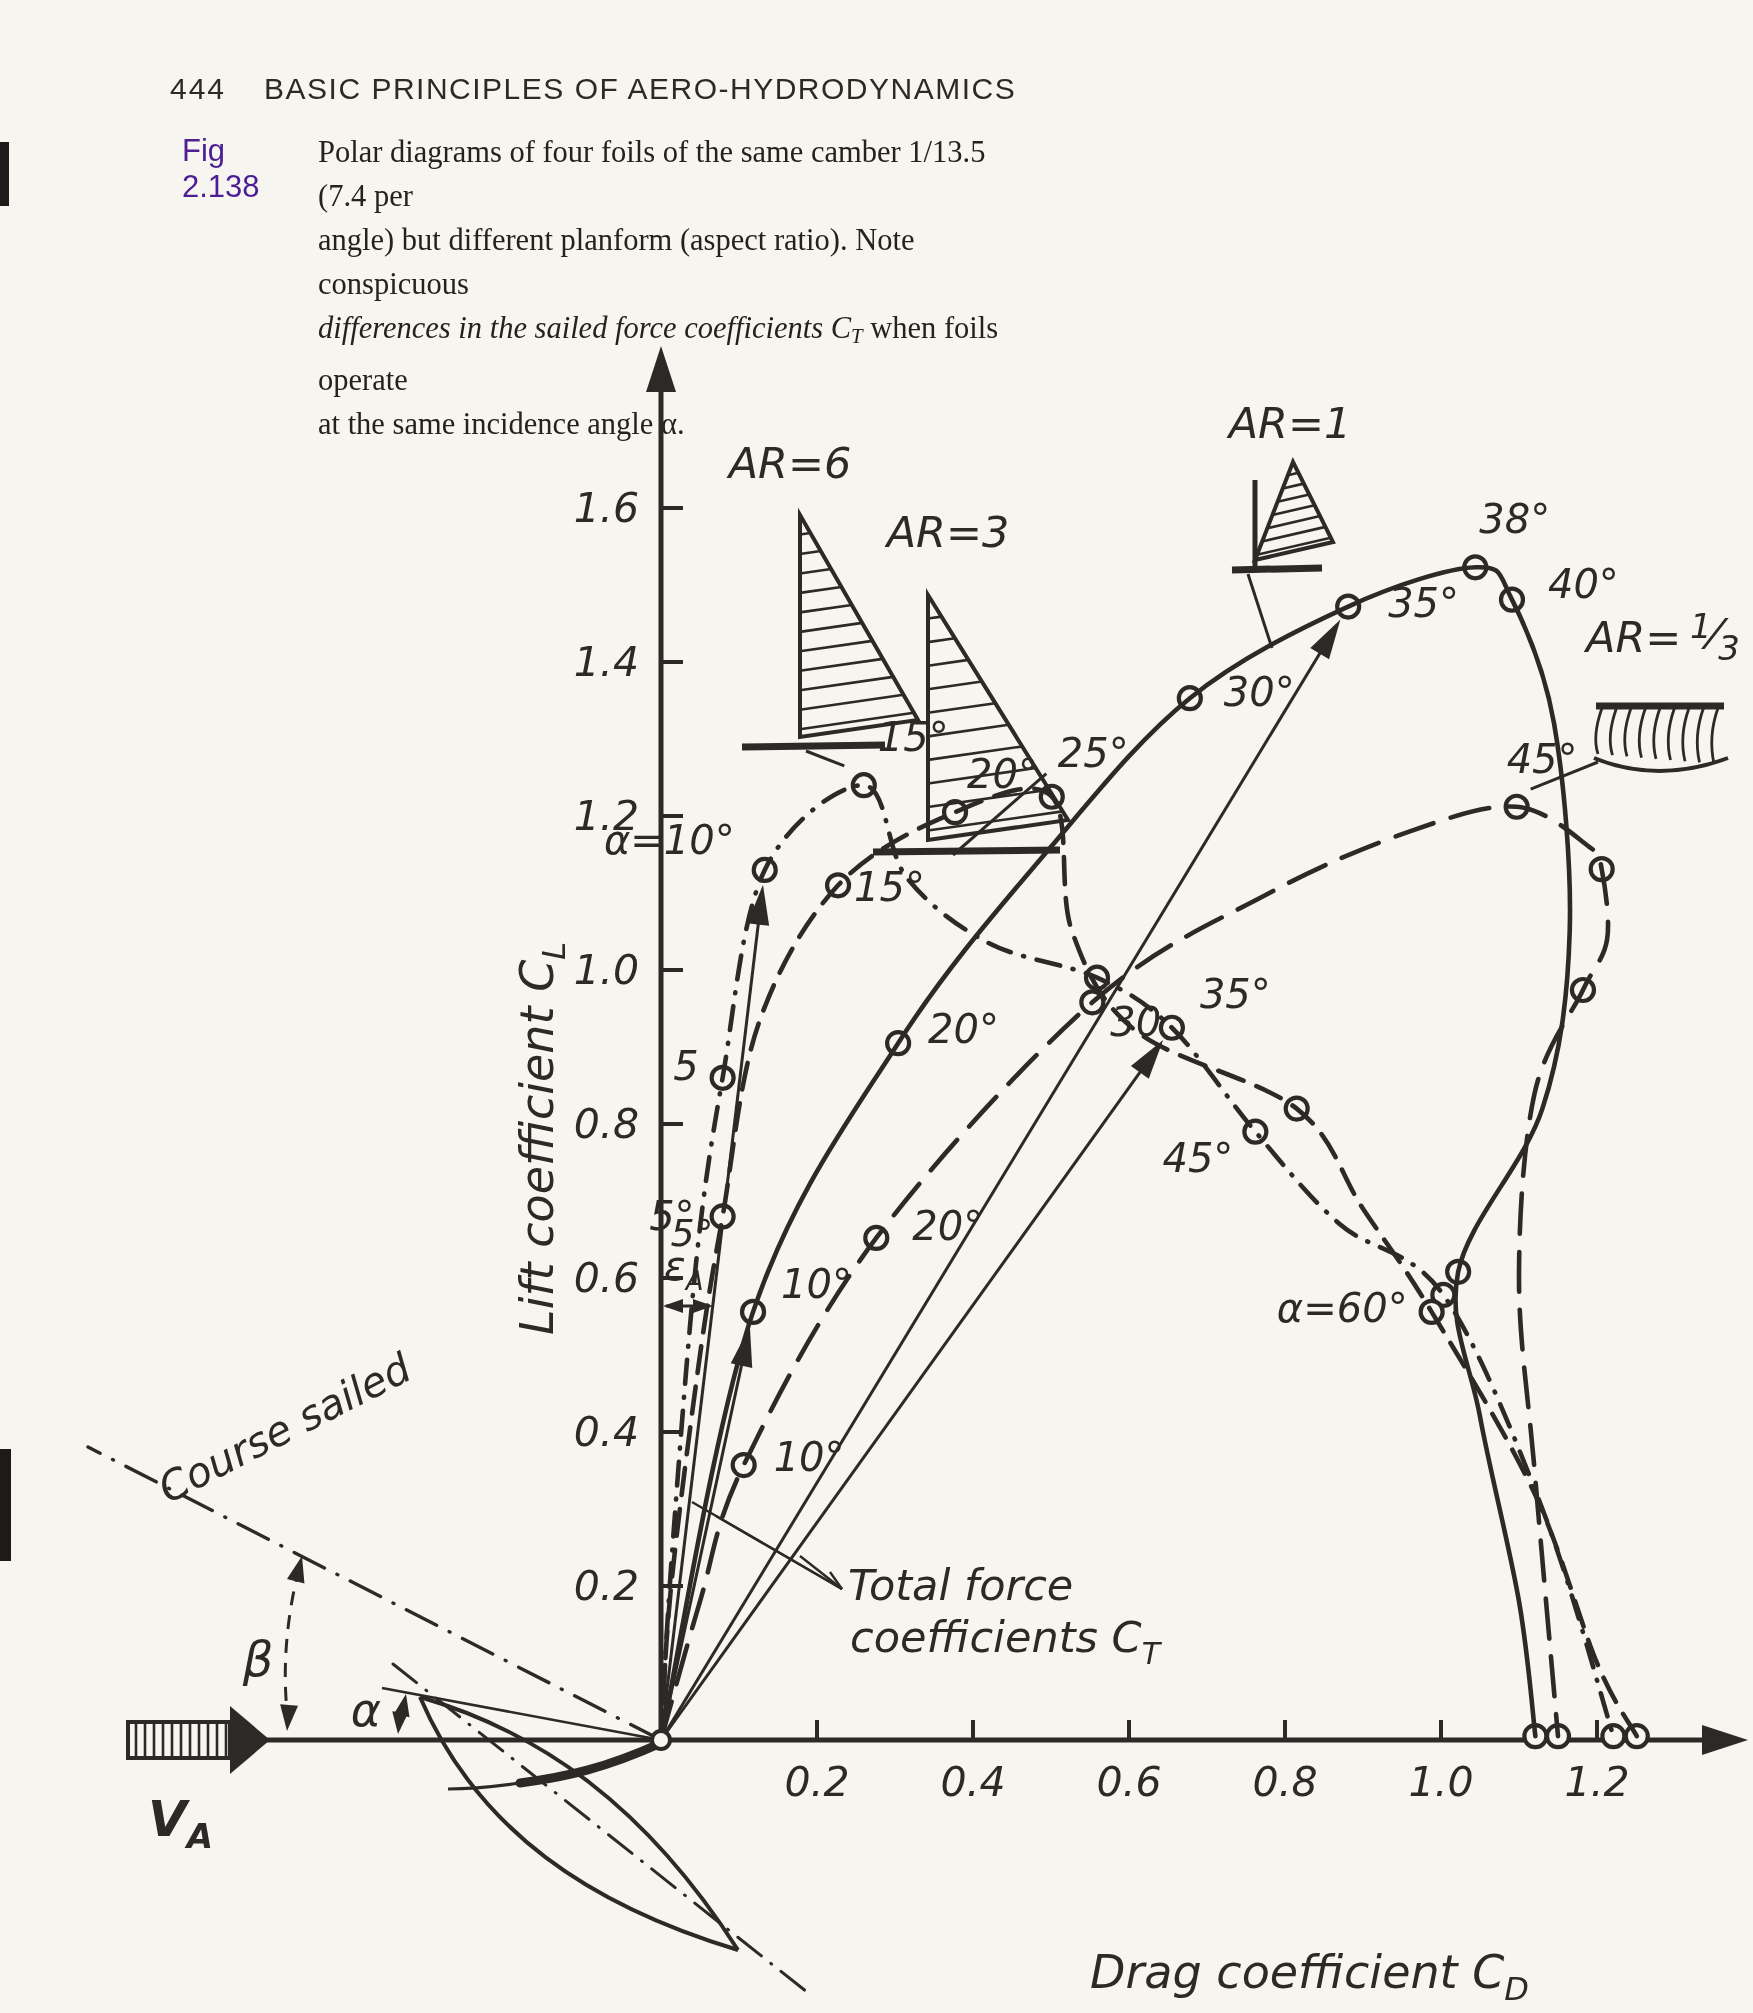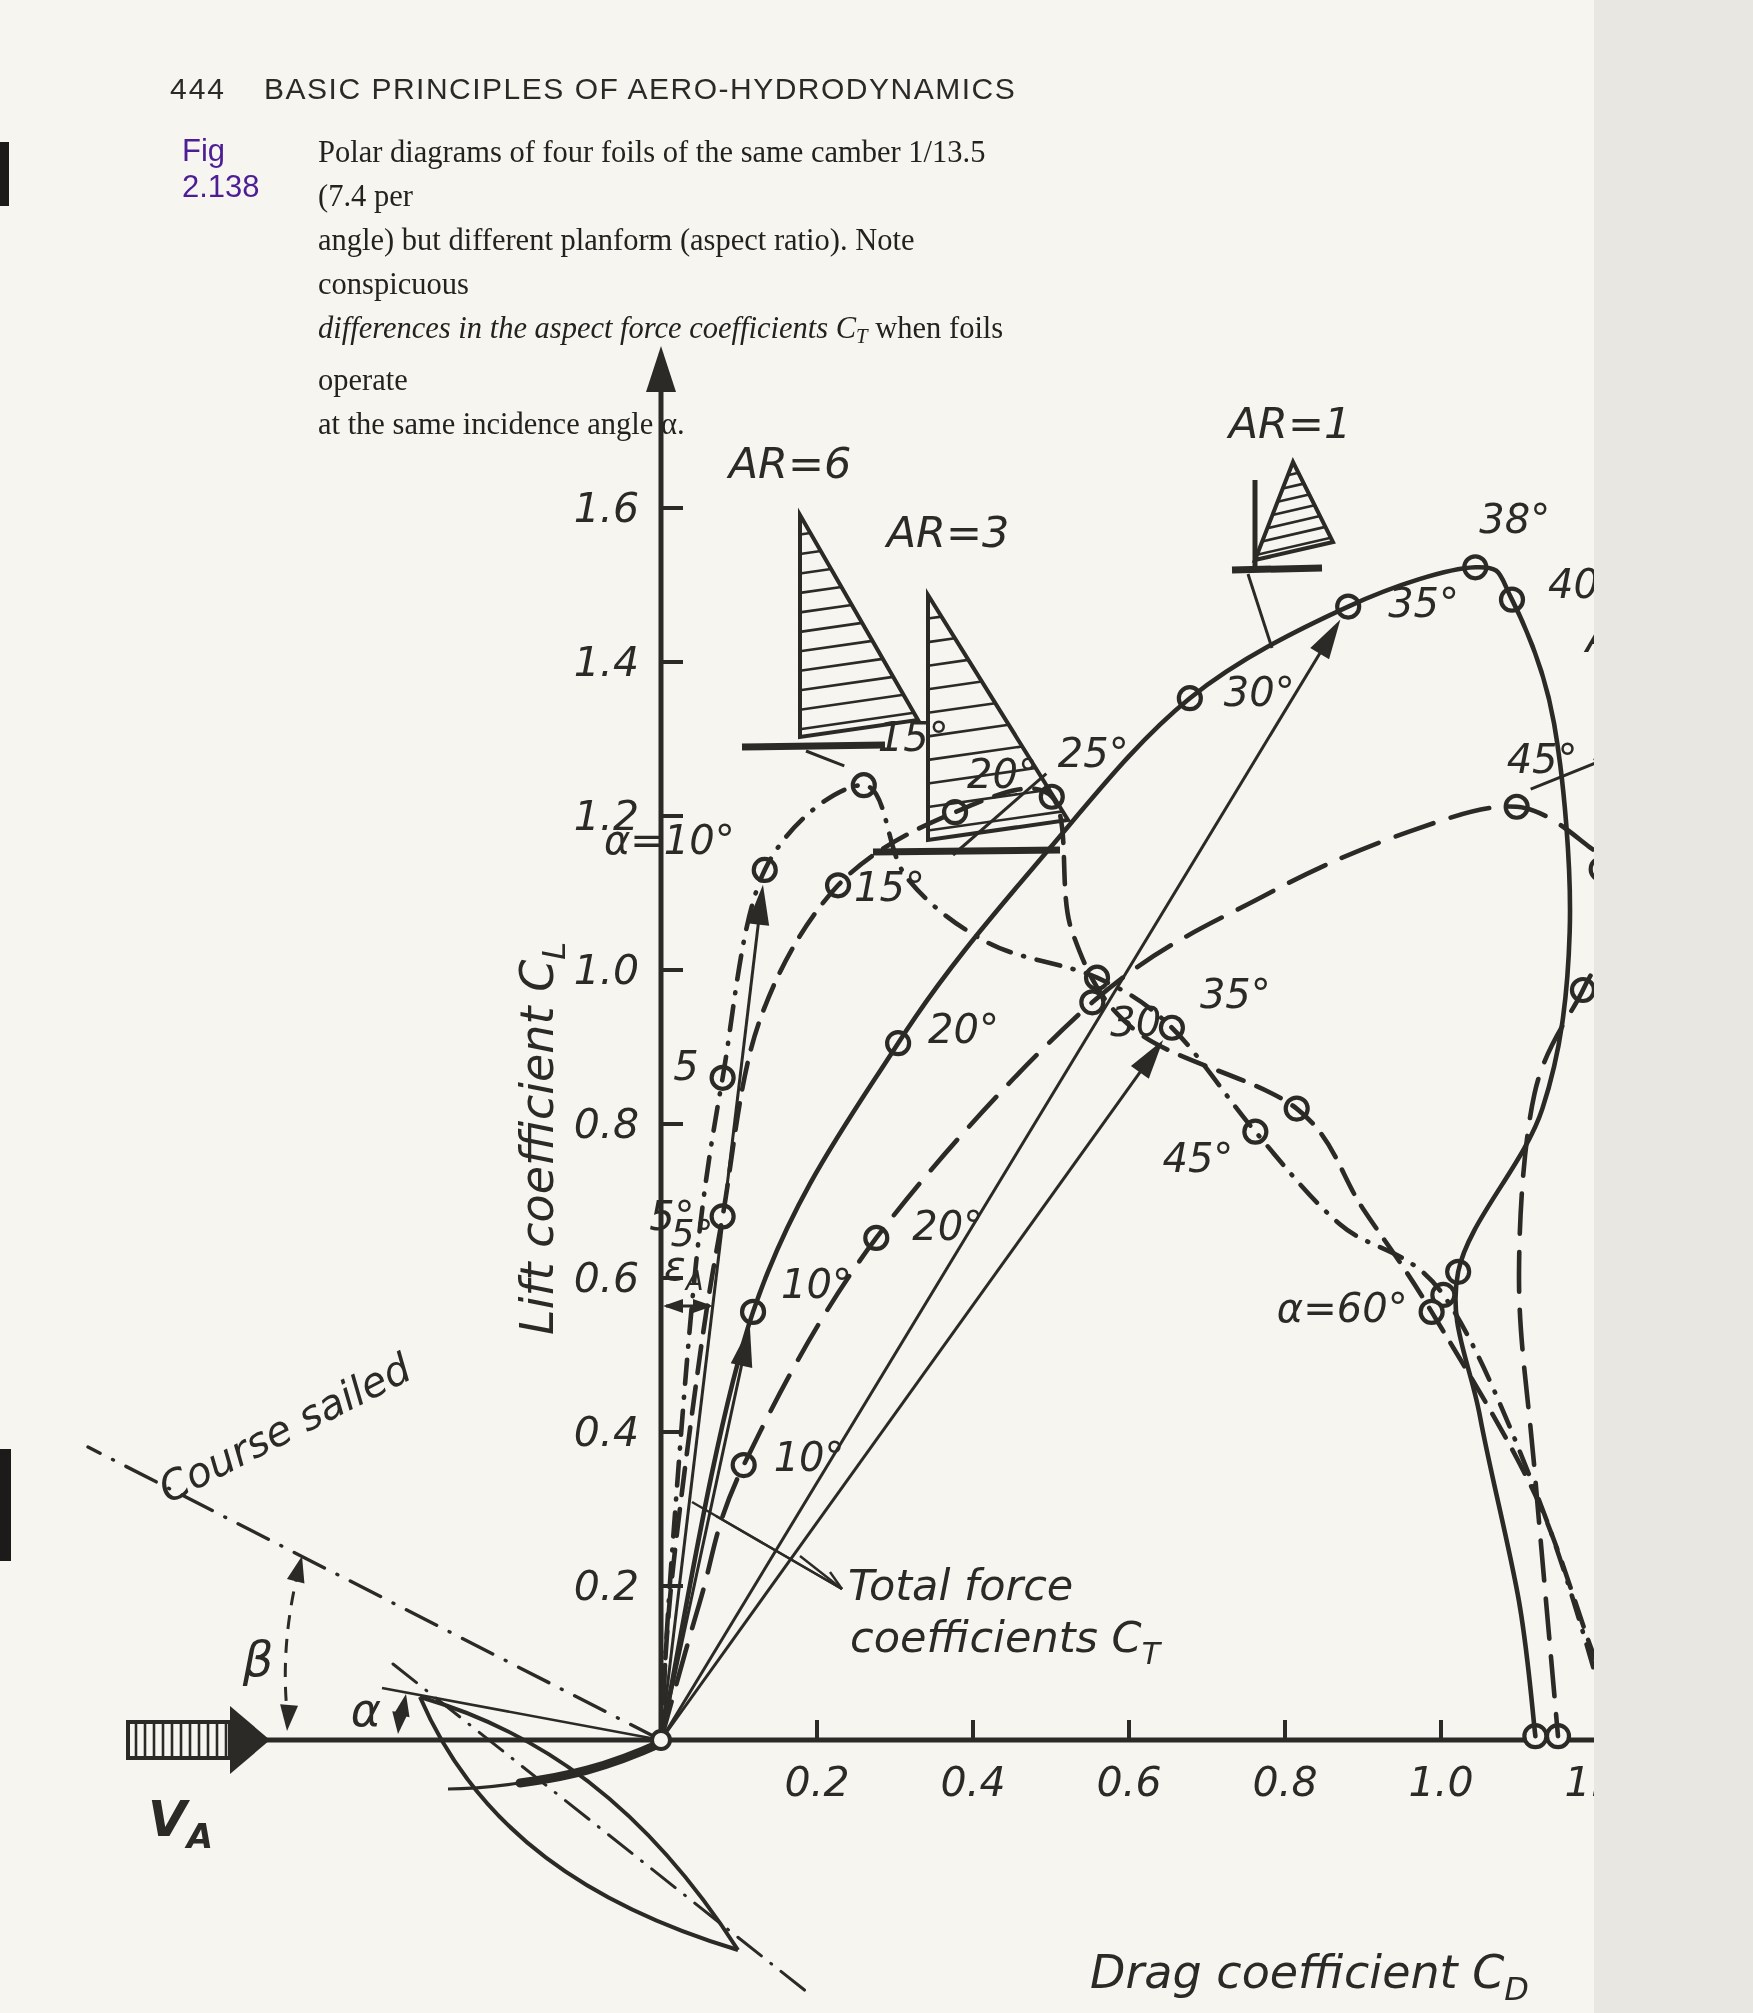--- a/index.html
+++ b/index.html
@@ -1,17 +1,17 @@
 <!DOCTYPE html>
 <html><head>
 <meta charset="utf-8">
 <style>
   html,body{margin:0;padding:0;}
   body{width:1753px;height:2013px;background:#e9e7e2;font-family:"Liberation Sans",sans-serif;}
-  .page{position:relative;width:1594px;height:2013px;background:#f7f5ef;overflow:hidden;}
+  .page{position:relative;width:1753px;height:2013px;background:#f7f5ef;overflow:hidden;}
   .edge-mark{position:absolute;background:#1c1b19;}
   .header{position:absolute;left:170px;top:72px;font-size:30px;letter-spacing:1.5px;color:#2c2a27;font-weight:500;}
   .header .pagenum{margin-right:38px;letter-spacing:2px;}
   .caption{position:absolute;left:170px;top:130px;color:#23221f;font-family:"Liberation Serif",serif;}
   .caption .figlabel{position:absolute;left:12px;top:3px;font-family:"Liberation Sans",sans-serif;font-size:31px;color:#4c1d95;}
   .caption .captext{position:absolute;left:148px;top:0;width:700px;font-size:30.5px;line-height:44px;}
   .sub{font-size:0.68em;vertical-align:-0.25em;font-style:italic;}
   svg{position:absolute;left:0;top:0;}
 </style>
 </head>
@@ -23,21 +23,21 @@
 
   <div class="header">
     <span class="pagenum">444</span><span>BASIC PRINCIPLES OF AERO-HYDRODYNAMICS</span>
   </div>
 
   <div class="caption">
     <div class="figlabel">Fig 2.138</div>
     <div class="captext">
       <span>Polar diagrams of four foils of the same camber 1/13.5 (7.4 per</span><br>
       <span>angle) but different planform (aspect ratio). Note conspicuous</span><br>
-      <span style="font-style:italic;">differences in the aspect force coefficients C</span><span class="sub">T</span><span> when foils operate</span><br>
+      <span style="font-style:italic;">differences in the sailed force coefficients C</span><span class="sub">T</span><span> when foils operate</span><br>
       <span>at the same incidence angle α.</span>
     </div>
   </div>
 
   <svg id="chart" width="1753" height="2013" viewBox="0 0 1753 2013">
       <g></g>
       <line x1="661" y1="1744" x2="661" y2="362" stroke="#2b2a27" stroke-width="5"></line>
       <polygon points="661 346 676 392 646 392" fill="#2b2a27"></polygon>
       <line x1="255" y1="1740" x2="1736" y2="1740" stroke="#2b2a27" stroke-width="5"></line>
       <polygon points="1748 1740 1702 1755 1702 1725" fill="#2b2a27"></polygon>

